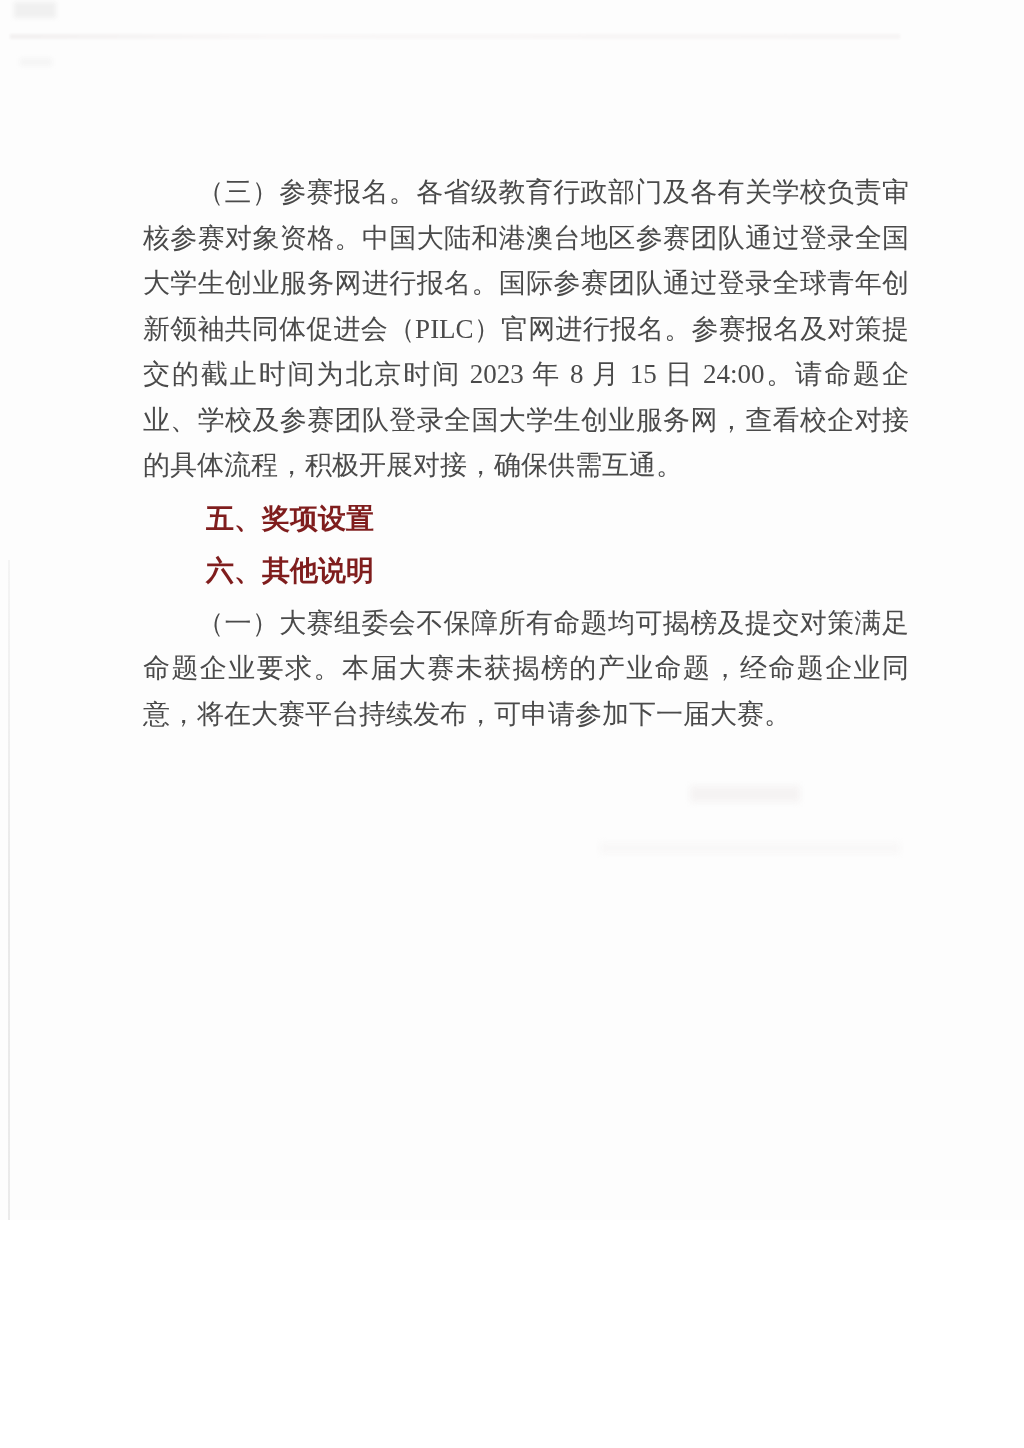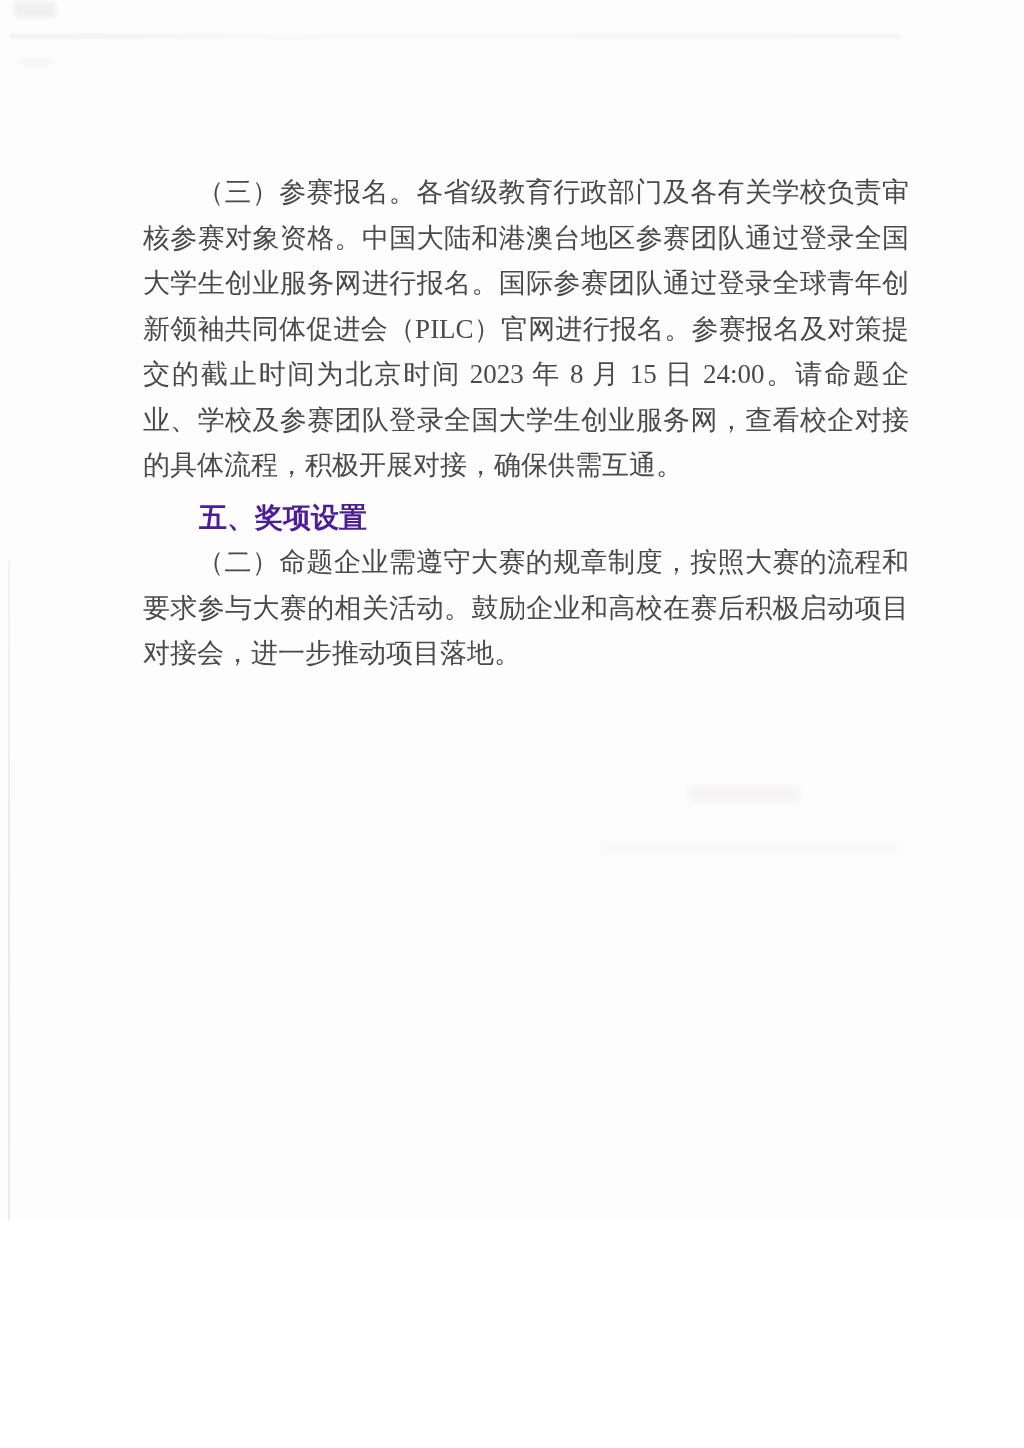--- a/index.html
+++ b/index.html
@@ -28,26 +28,26 @@
   .content p {
     margin: 0 0 6px 0;
     text-indent: 2em;
     text-align: justify;
     text-justify: inter-ideograph;
   }
   .content p.tight {
     margin-bottom: 0;
   }
   .content h3 {
-    margin: 0;
+    margin: 7px;
     text-indent: 2em;
     font-size: 28px;
     line-height: 45.5px;
     font-weight: bold;
-    color: #4c1d95;
+    color: #7f1d1d;
     font-family: "Liberation Sans", "DejaVu Sans", sans-serif;
   }
   .page-number {
     position: absolute;
     top: 1278px;
     right: 114px;
     font-size: 28px;
     line-height: 40px;
     color: #1d4ed8;
     letter-spacing: 2px;
@@ -93,19 +93,20 @@
   <div class="artifact a-b8"></div>
 
   <div class="content">
     <p>（三）参赛报名。各省级教育行政部门及各有关学校负责审核参赛对象资格。中国大陆和港澳台地区参赛团队通过登录全国大学生创业服务网进行报名。国际参赛团队通过登录全球青年创新领袖共同体促进会（PILC）官网进行报名。参赛报名及对策提交的截止时间为北京时间 2023 年 8 月 15 日 24:00。请命题企业、学校及参赛团队登录全国大学生创业服务网，查看校企对接的具体流程，积极开展对接，确保供需互通。</p>
 
 
 
     <h3>五、奖项设置</h3>
 
 
+    <h3>六、其他说明</h3>
 
+    <p>（一）大赛组委会不保障所有命题均可揭榜及提交对策满足命题企业要求。本届大赛未获揭榜的产业命题，经命题企业同意，将在大赛平台持续发布，可申请参加下一届大赛。</p>
 
-    <p>（二）命题企业需遵守大赛的规章制度，按照大赛的流程和要求参与大赛的相关活动。鼓励企业和高校在赛后积极启动项目对接会，进一步推动项目落地。</p>
   </div>
 
   <div class="page-number">— 25 —</div>
 </div>
 
 </body></html>

